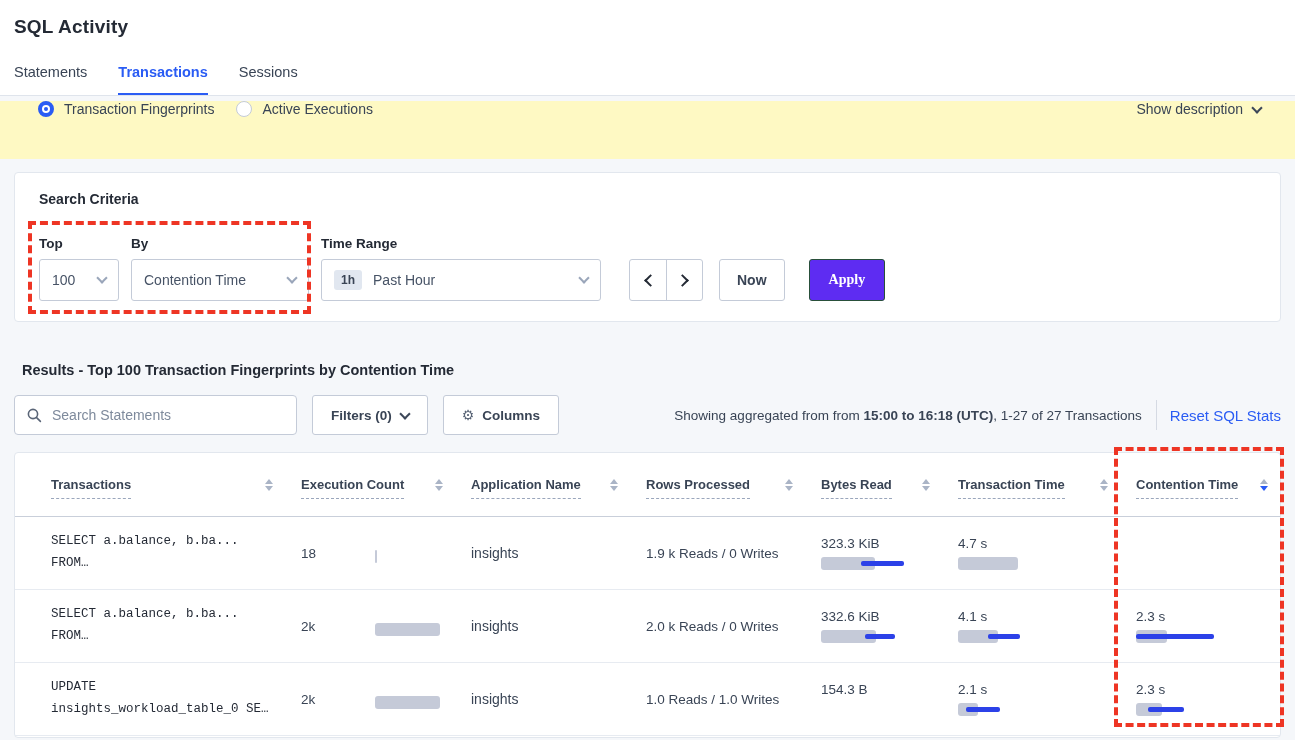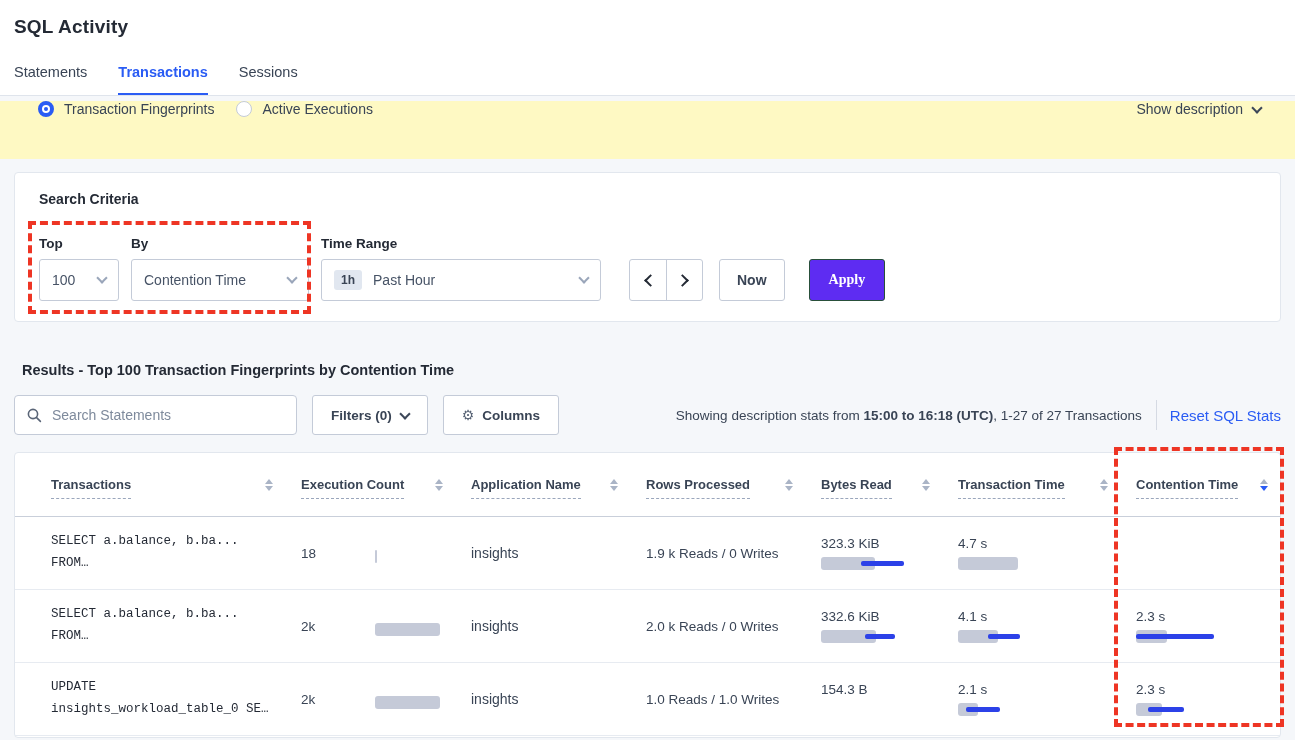--- a/index.html
+++ b/index.html
@@ -160,21 +160,21 @@
     <input type="text" placeholder="Search Statements" style="">
   </div>
   <div class="ctl-btn">
     <span>Filters (0)</span>
     <span class="chev"></span>
   </div>
   <div class="ctl-btn">
     <span class="gear">⚙</span>
     <span>Columns</span>
   </div>
-  <div class="stats"><span>Showing description stats from </span><b>15:00 to 16:18 (UTC)</b><span>, 1-27 of 27 Transactions</span></div>
+  <div class="stats"><span>Showing aggregated from from </span><b>15:00 to 16:18 (UTC)</b><span>, 1-27 of 27 Transactions</span></div>
   <div class="vdiv"></div>
   <div class="reset-link">Reset SQL Stats</div>
 </section>
 
 <section class="table-card">
   <div class="grid thead">
     <div class="th">
       <span class="th-label">Transactions</span>
       <span class="sort">
           <span class="up"></span>

